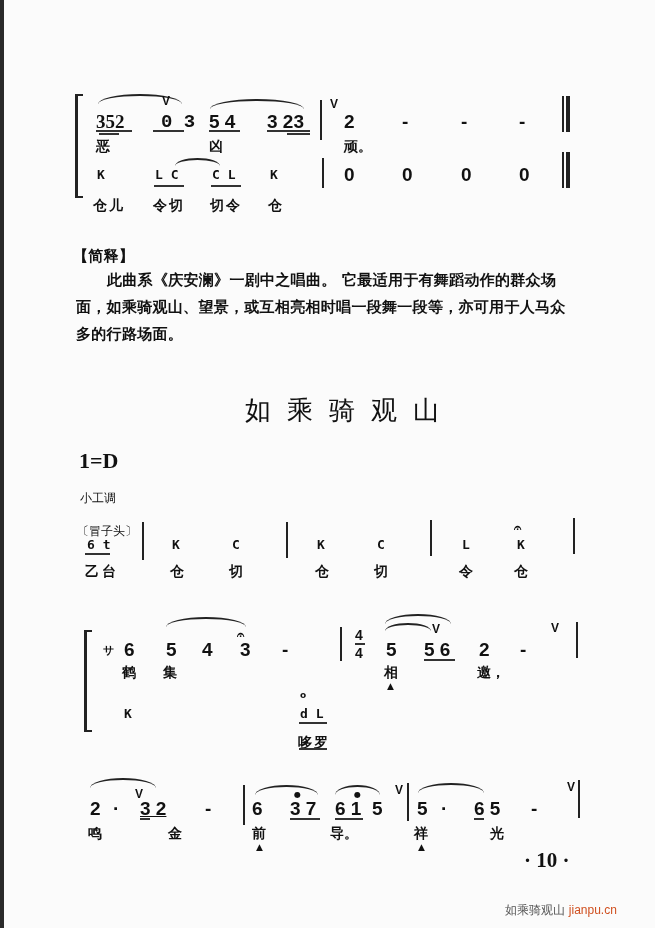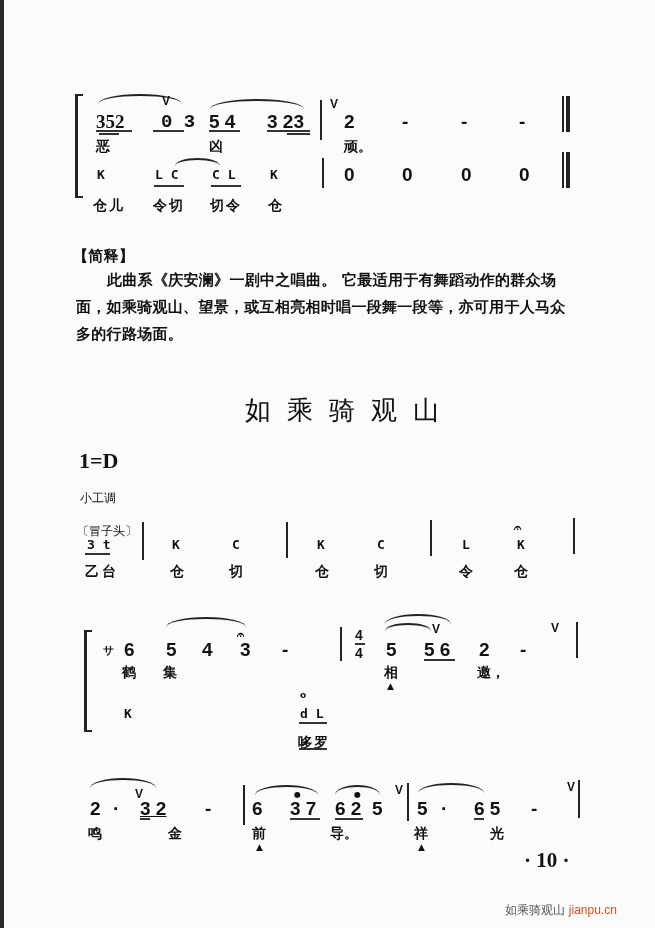--- a/index.html
+++ b/index.html
@@ -95,21 +95,21 @@
   <div class="abs para" style="left:76px; top:295px;">面，如乘骑观山、望景，或互相亮相时唱一段舞一段等，亦可用于人马众</div>
   <div class="abs para" style="left:76px; top:322px;">多的行路场面。</div>
 </div>
 
 <div class="abs title" style="left:245px; top:393px;">如乘骑观山</div>
 <div class="abs key" style="left:79px; top:448px;">1=D</div>
 <div class="abs small" style="left:80px; top:490px;">小工调</div>
 <div class="abs small" style="left:77px; top:504px;margin-top:19px;">〔冒子头〕</div>
 
 <div>
-  <div class="abs perc" style="left:87px; top:537px;">3 t</div>
+  <div class="abs perc" style="left:87px; top:537px;">6 t</div>
   <div class="ul" style="left:85px; top:553px; width:25px;"></div>
   <div class="bar" style="left:142px; top:522px; height:38px;"></div>
   <div class="abs perc" style="left:172px; top:537px;">K</div>
   <div class="abs perc" style="left:232px; top:537px;">C</div>
   <div class="bar" style="left:286px; top:522px; height:36px;"></div>
   <div class="abs perc" style="left:317px; top:537px;">K</div>
   <div class="abs perc" style="left:377px; top:537px;">C</div>
   <div class="bar" style="left:430px; top:520px; height:36px;"></div>
   <div class="abs perc" style="left:462px; top:537px;">L</div>
   <div class="abs fermata" style="left:514px; top:520px;">𝄐</div>
@@ -178,21 +178,21 @@
   <div class="abs num dash" style="left:205px; top:799px;">-</div>
   <div class="bar" style="left:243px; top:785px; height:40px;"></div>
 
   <div class="slur" style="left:255px; top:785px; width:63px;"></div>
   <div class="slur" style="left:335px; top:785px; width:45px;"></div>
   <div class="abs num" style="left:252px; top:799px;">6</div>
   <div class="abs" style="left:294px; top:790px; font-size:8px;">●</div>
   <div class="abs num" style="left:290px; top:799px;">3 7</div>
   <div class="ul" style="left:290px; top:818px; width:30px;"></div>
   <div class="abs" style="left:354px; top:790px; font-size:8px;">●</div>
-  <div class="abs num" style="left:335px; top:799px;">6 2</div>
+  <div class="abs num" style="left:335px; top:799px;">6 1</div>
   <div class="ul" style="left:335px; top:818px; width:28px;"></div>
   <div class="abs num" style="left:372px; top:799px;">5</div>
   <div class="abs breath" style="left:395px; top:783px;">V</div>
   <div class="bar" style="left:407px; top:783px; height:38px;"></div>
 
   <div class="slur" style="left:418px; top:783px; width:66px;"></div>
   <div class="abs num" style="left:417px; top:799px;">5</div>
   <div class="abs num" style="left:441px; top:799px;">·</div>
   <div class="abs num" style="left:474px; top:799px;">6 5</div>
   <div class="ul" style="left:474px; top:818px; width:10px;"></div>

